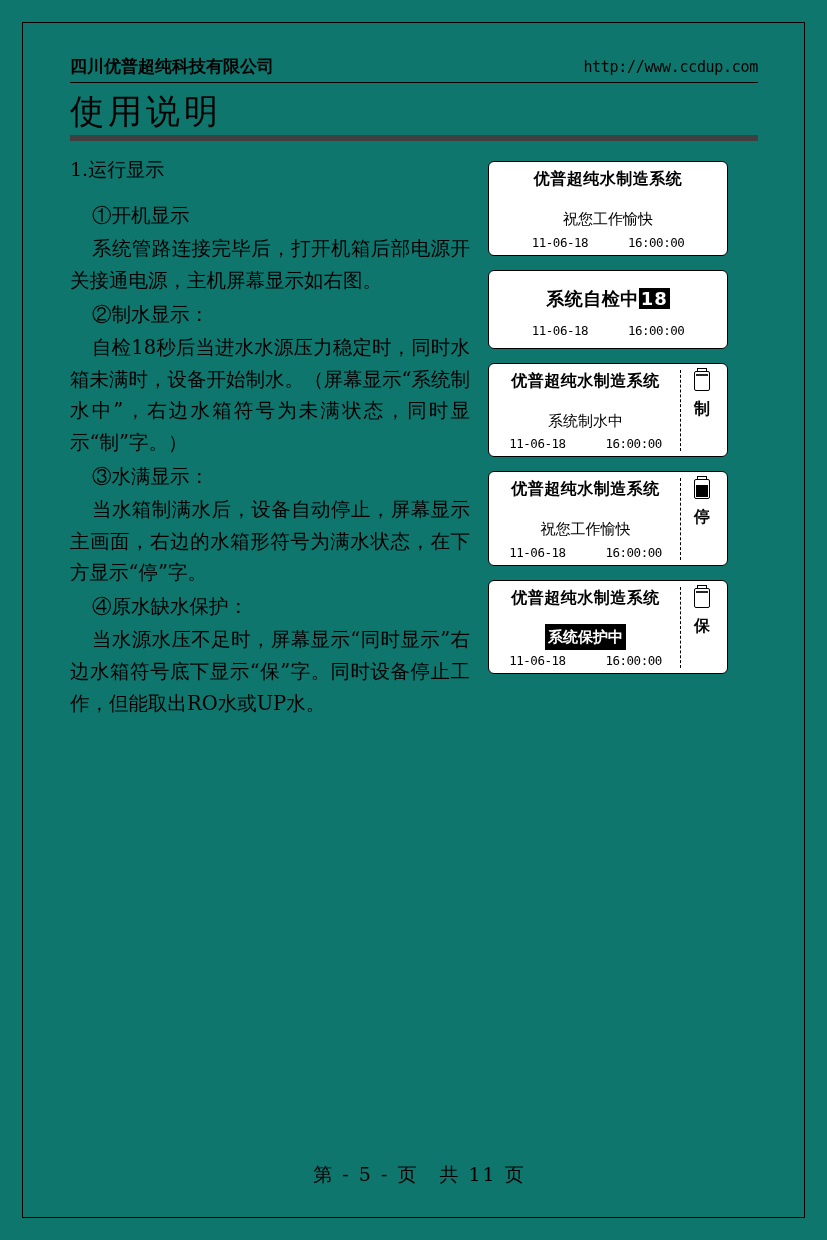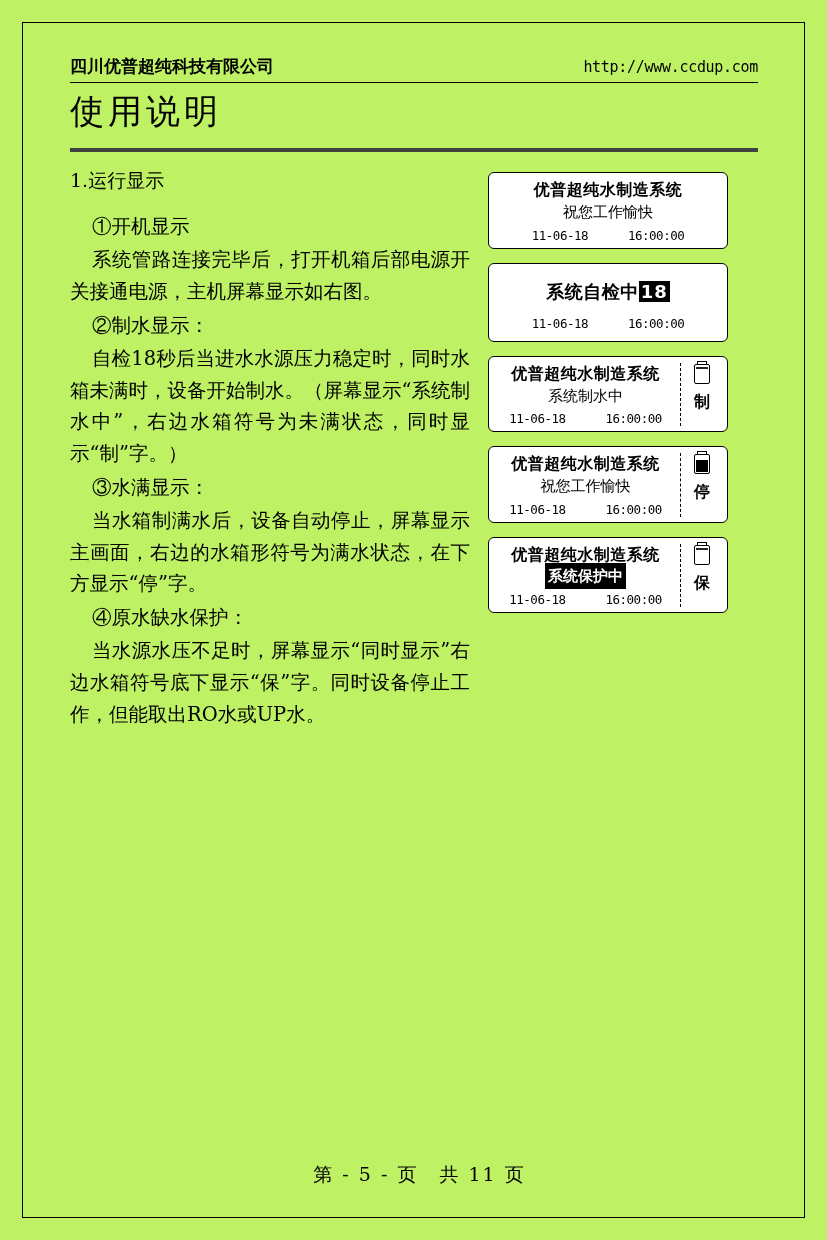--- a/index.html
+++ b/index.html
@@ -5,21 +5,21 @@
   html, body {
     margin: 0;
     padding: 0;
     background: #ffffff;
   }
   .page {
     position: relative;
     width: 827px;
     height: 1240px;
     margin: 0 auto;
-    background: #bef264;
+    background: #0f766e;
     box-sizing: border-box;
     font-family: "Liberation Serif", serif;
     color: #000000;
     overflow: hidden;
   }
   
   .page-border {
     position: absolute;
     left: 22px;
     top: 22px;
@@ -50,22 +50,22 @@
     font-size: 17px;
     letter-spacing: 0px;
   }
   .website {
     font-family: "DejaVu Sans Mono", monospace;
     font-size: 15px;
     letter-spacing: -0.3px;
   }
   .title-block {
     margin-top: 10px;
-    padding-bottom: 18px;
-    border-bottom: 4px solid #404040;
+    padding-bottom: 5px;
+    border-bottom: 6px solid #404040;
   }
   .doc-title {
     font-family: "DejaVu Serif", serif;
     font-size: 34px;
     letter-spacing: 4px;
     line-height: 1.1;
   }
   
   .body-wrap {
     display: flex;
@@ -127,21 +127,21 @@
     font-size: 16px;
     text-align: center;
     letter-spacing: 0.5px;
     line-height: 1.35;
   }
   .lcd-line2 {
     font-family: "DejaVu Sans", sans-serif;
     font-size: 15px;
     text-align: center;
     line-height: 1.45;
-    margin-top: 1px;
+    margin-top: 19px;
   }
   .lcd-line2.bold {
     font-weight: bold;
   }
   .lcd-line2 .inv {
     background: #000000;
     color: #ffffff;
     padding: 4px 3px;
   }
   .lcd-time {

